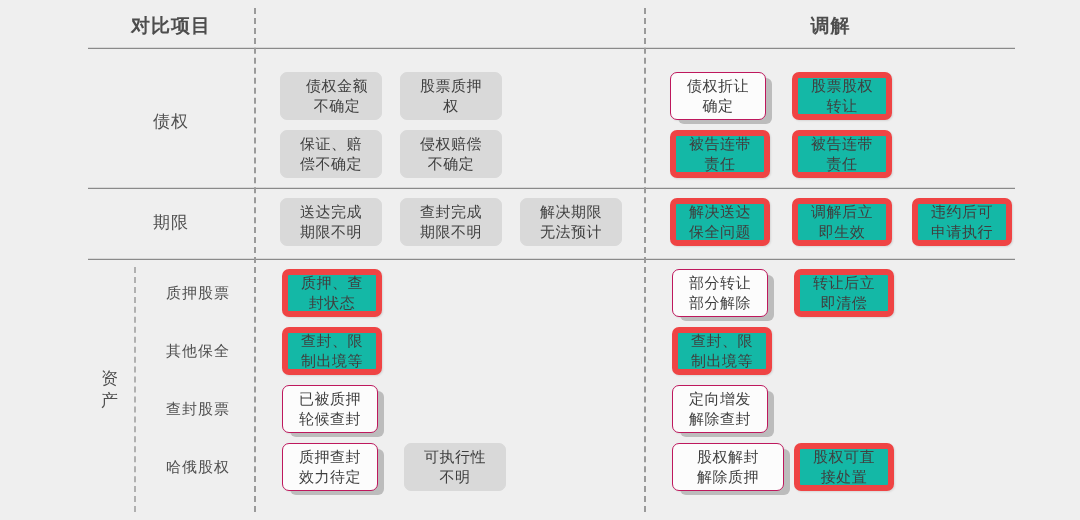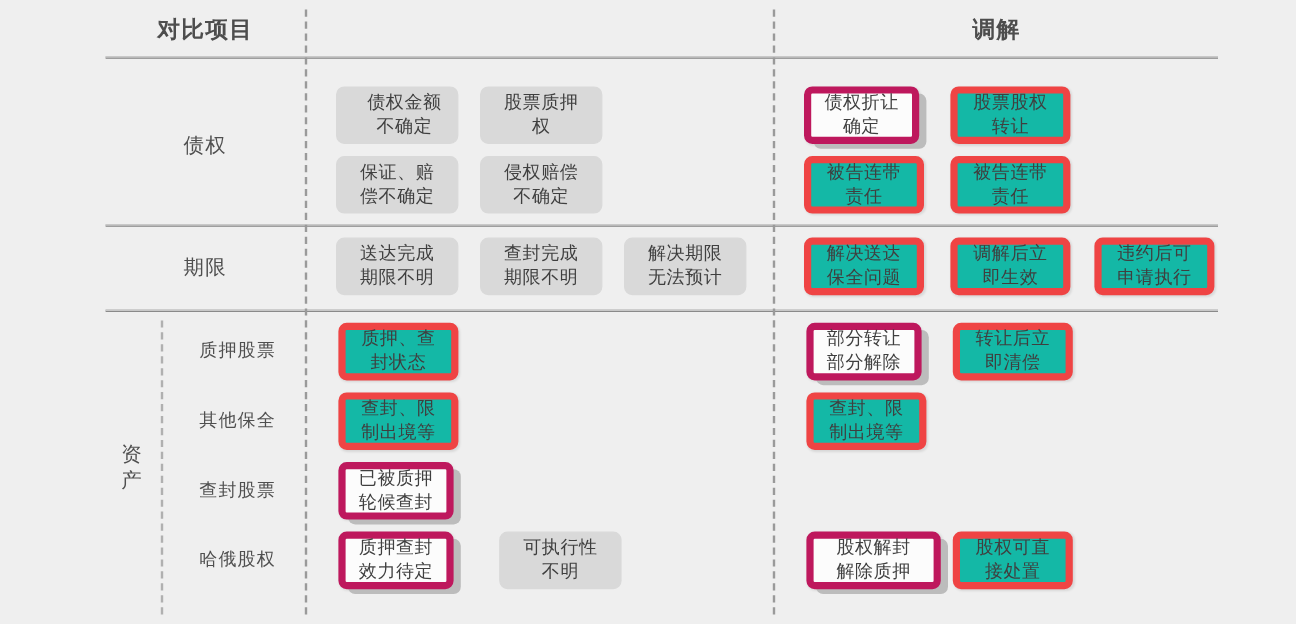--- a/index.html
+++ b/index.html
@@ -100,21 +100,21 @@
     background: #d9d9d9;
     border: 1px solid #d9d9d9;
   }
   .chip.white {
     background: #14b8a6;
     border: 6px solid #ef4444;
     box-shadow: 1px 1px 2px rgba(0,0,0,0.10);
   }
   .chip.shadowed {
     background: #fcfcfc;
-    border: 6px solid #be185d;
+    border: 1px solid #be185d;
     box-shadow: 7px 5px 0 -1px #bcbcbc, 1px 1px 2px rgba(0,0,0,0.08);
   }
 </style>
 </head>
 <body>
 
 <div id="stage">
 
   <div class="col-head" style="left:88px; width:166px;">对比项目</div>
   <div class="col-head" style="left:646px; width:369px;">调解</div>
@@ -175,24 +175,26 @@
 
   <div class="sub-label" style="left:146px; top:340px; width:104px;">其他保全</div>
   <div class="chip white" style="left:282px; top:327px; width:100px; height:48px;">查封、限
 制出境等</div>
   <div class="chip white" style="left:672px; top:327px; width:100px; height:48px;">查封、限
 制出境等</div>
 
   <div class="sub-label" style="left:146px; top:398px; width:104px;">查封股票</div>
   <div class="chip shadowed" style="left:282px; top:385px; width:96px; height:48px;">已被质押
 轮候查封</div>
+  <div class="chip shadowed" style="left:672px; top:385px; width:96px; height:48px;">定向增发
+解除查封</div>
 
   <div class="sub-label" style="left:146px; top:456px; width:104px;">哈俄股权</div>
   <div class="chip shadowed" style="left:282px; top:443px; width:96px; height:48px;">质押查封
 效力待定</div>
-  <div class="chip grey" style="left:416px; top:443px; width:102px; height:48px;">可执行性
+  <div class="chip grey" style="left:404px; top:443px; width:102px; height:48px;">可执行性
 不明</div>
   <div class="chip shadowed" style="left:672px; top:443px; width:112px; height:48px;">股权解封
 解除质押</div>
   <div class="chip white" style="left:794px; top:443px; width:100px; height:48px;">股权可直
 接处置</div>
 
 </div>
 
 </body></html>

